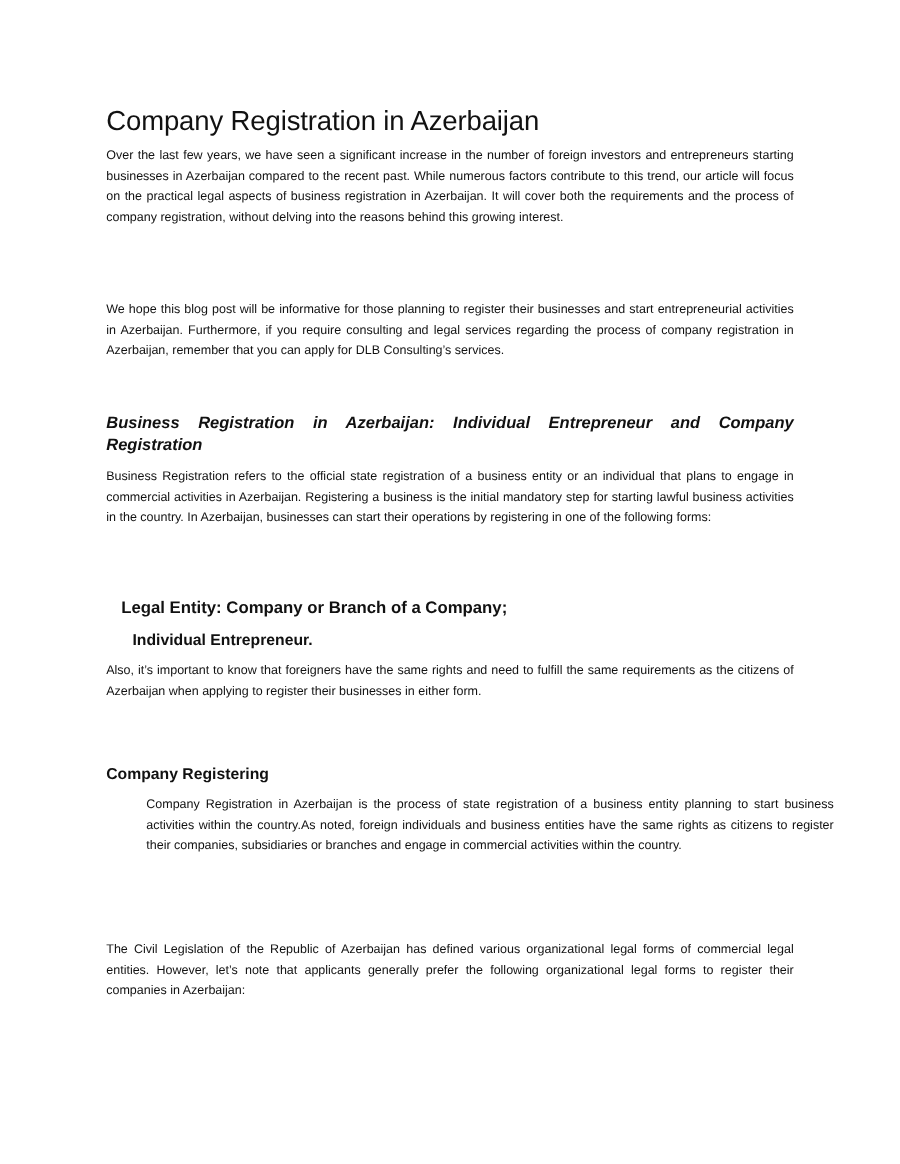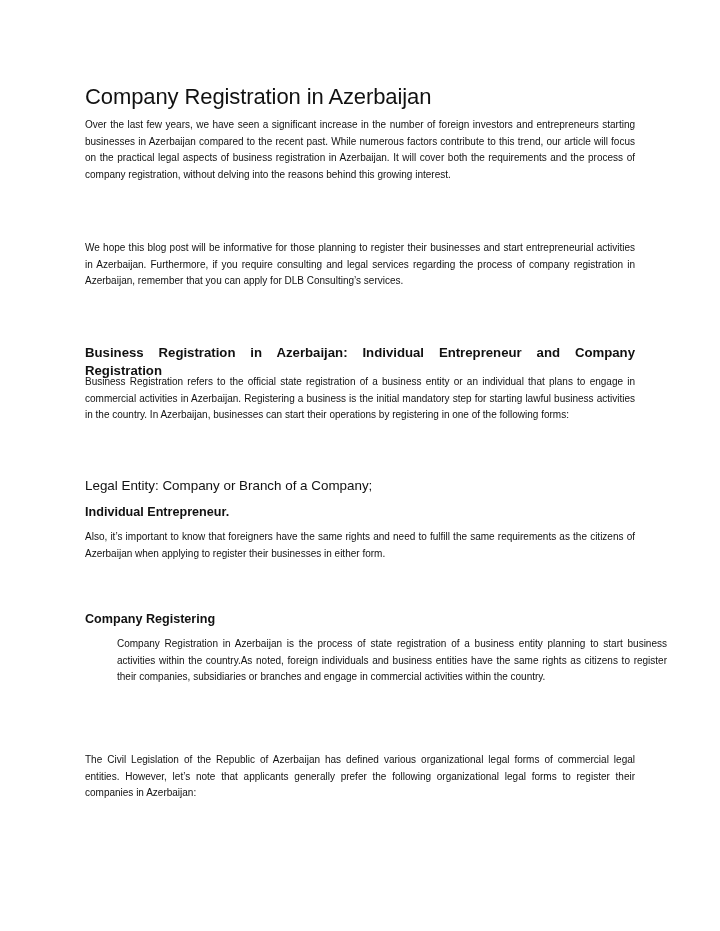--- a/index.html
+++ b/index.html
@@ -44,23 +44,23 @@
       left: 0;
       width: 550px;
       font-size: 13.2px;
       font-weight: bold;
       line-height: 18px;
       text-align: justify;
       text-align-last: left;
     }
     .h3 {
       position: absolute;
-      left: 0;
+      left: 12px;
       font-size: 13.4px;
-      font-weight: normal;
+      font-weight: bold;
       white-space: nowrap;
     }
     .h4 {
       position: absolute;
       left: 0;
       font-size: 12.6px;
       font-weight: bold;
       white-space: nowrap;
     }
   </style>
@@ -68,27 +68,27 @@
 <body>
 
 <div class="page">
 
   <div class="h1">Company Registration in Azerbaijan</div>
 
   <div class="p" style="top:117px;">Over the last few years, we have seen a significant increase in the number of foreign investors and entrepreneurs starting businesses in Azerbaijan compared to the recent past. While numerous factors contribute to this trend, our article will focus on the practical legal aspects of business registration in Azerbaijan. It will cover both the requirements and the process of company registration, without delving into the reasons behind this growing interest.</div>
 
   <div class="p" style="top:240px;">We hope this blog post will be informative for those planning to register their businesses and start entrepreneurial activities in Azerbaijan. Furthermore, if you require consulting and legal services regarding the process of company registration in Azerbaijan, remember that you can apply for DLB Consulting’s services.</div>
 
-  <div class="h2" style="top:344px;">Business Registration in Azerbaijan: Individual Entrepreneur and Company Registration</div>
+  <div class="h2" style="top:329px;font-style:italic;">Business Registration in Azerbaijan: Individual Entrepreneur and Company Registration</div>
 
   <div class="p" style="top:374px;">Business Registration refers to the official state registration of a business entity or an individual that plans to engage in commercial activities in Azerbaijan. Registering a business is the initial mandatory step for starting lawful business activities in the country. In Azerbaijan, businesses can start their operations by registering in one of the following forms:</div>
 
   <div class="h3" style="top:478px;">Legal Entity: Company or Branch of a Company;</div>
 
-  <div class="h4" style="top:505px;">Individual Entrepreneur.</div>
+  <div class="h4" style="top:505px;margin-left:21px;">Individual Entrepreneur.</div>
 
   <div class="p" style="top:529px;">Also, it’s important to know that foreigners have the same rights and need to fulfill the same requirements as the citizens of Azerbaijan when applying to register their businesses in either form.</div>
 
   <div class="h4" style="top:612px;">Company Registering</div>
 
   <div class="p" style="top:636px;margin-left:32px;">Company Registration in Azerbaijan is the process of state registration of a business entity planning to start business activities within the country.As noted, foreign individuals and business entities have the same rights as citizens to register their companies, subsidiaries or branches and engage in commercial activities within the country.</div>
 
   <div class="p" style="top:752px;">The Civil Legislation of the Republic of Azerbaijan has defined various organizational legal forms of commercial legal entities. However, let’s note that applicants generally prefer the following organizational legal forms to register their companies in Azerbaijan:</div>
 
 </div>

